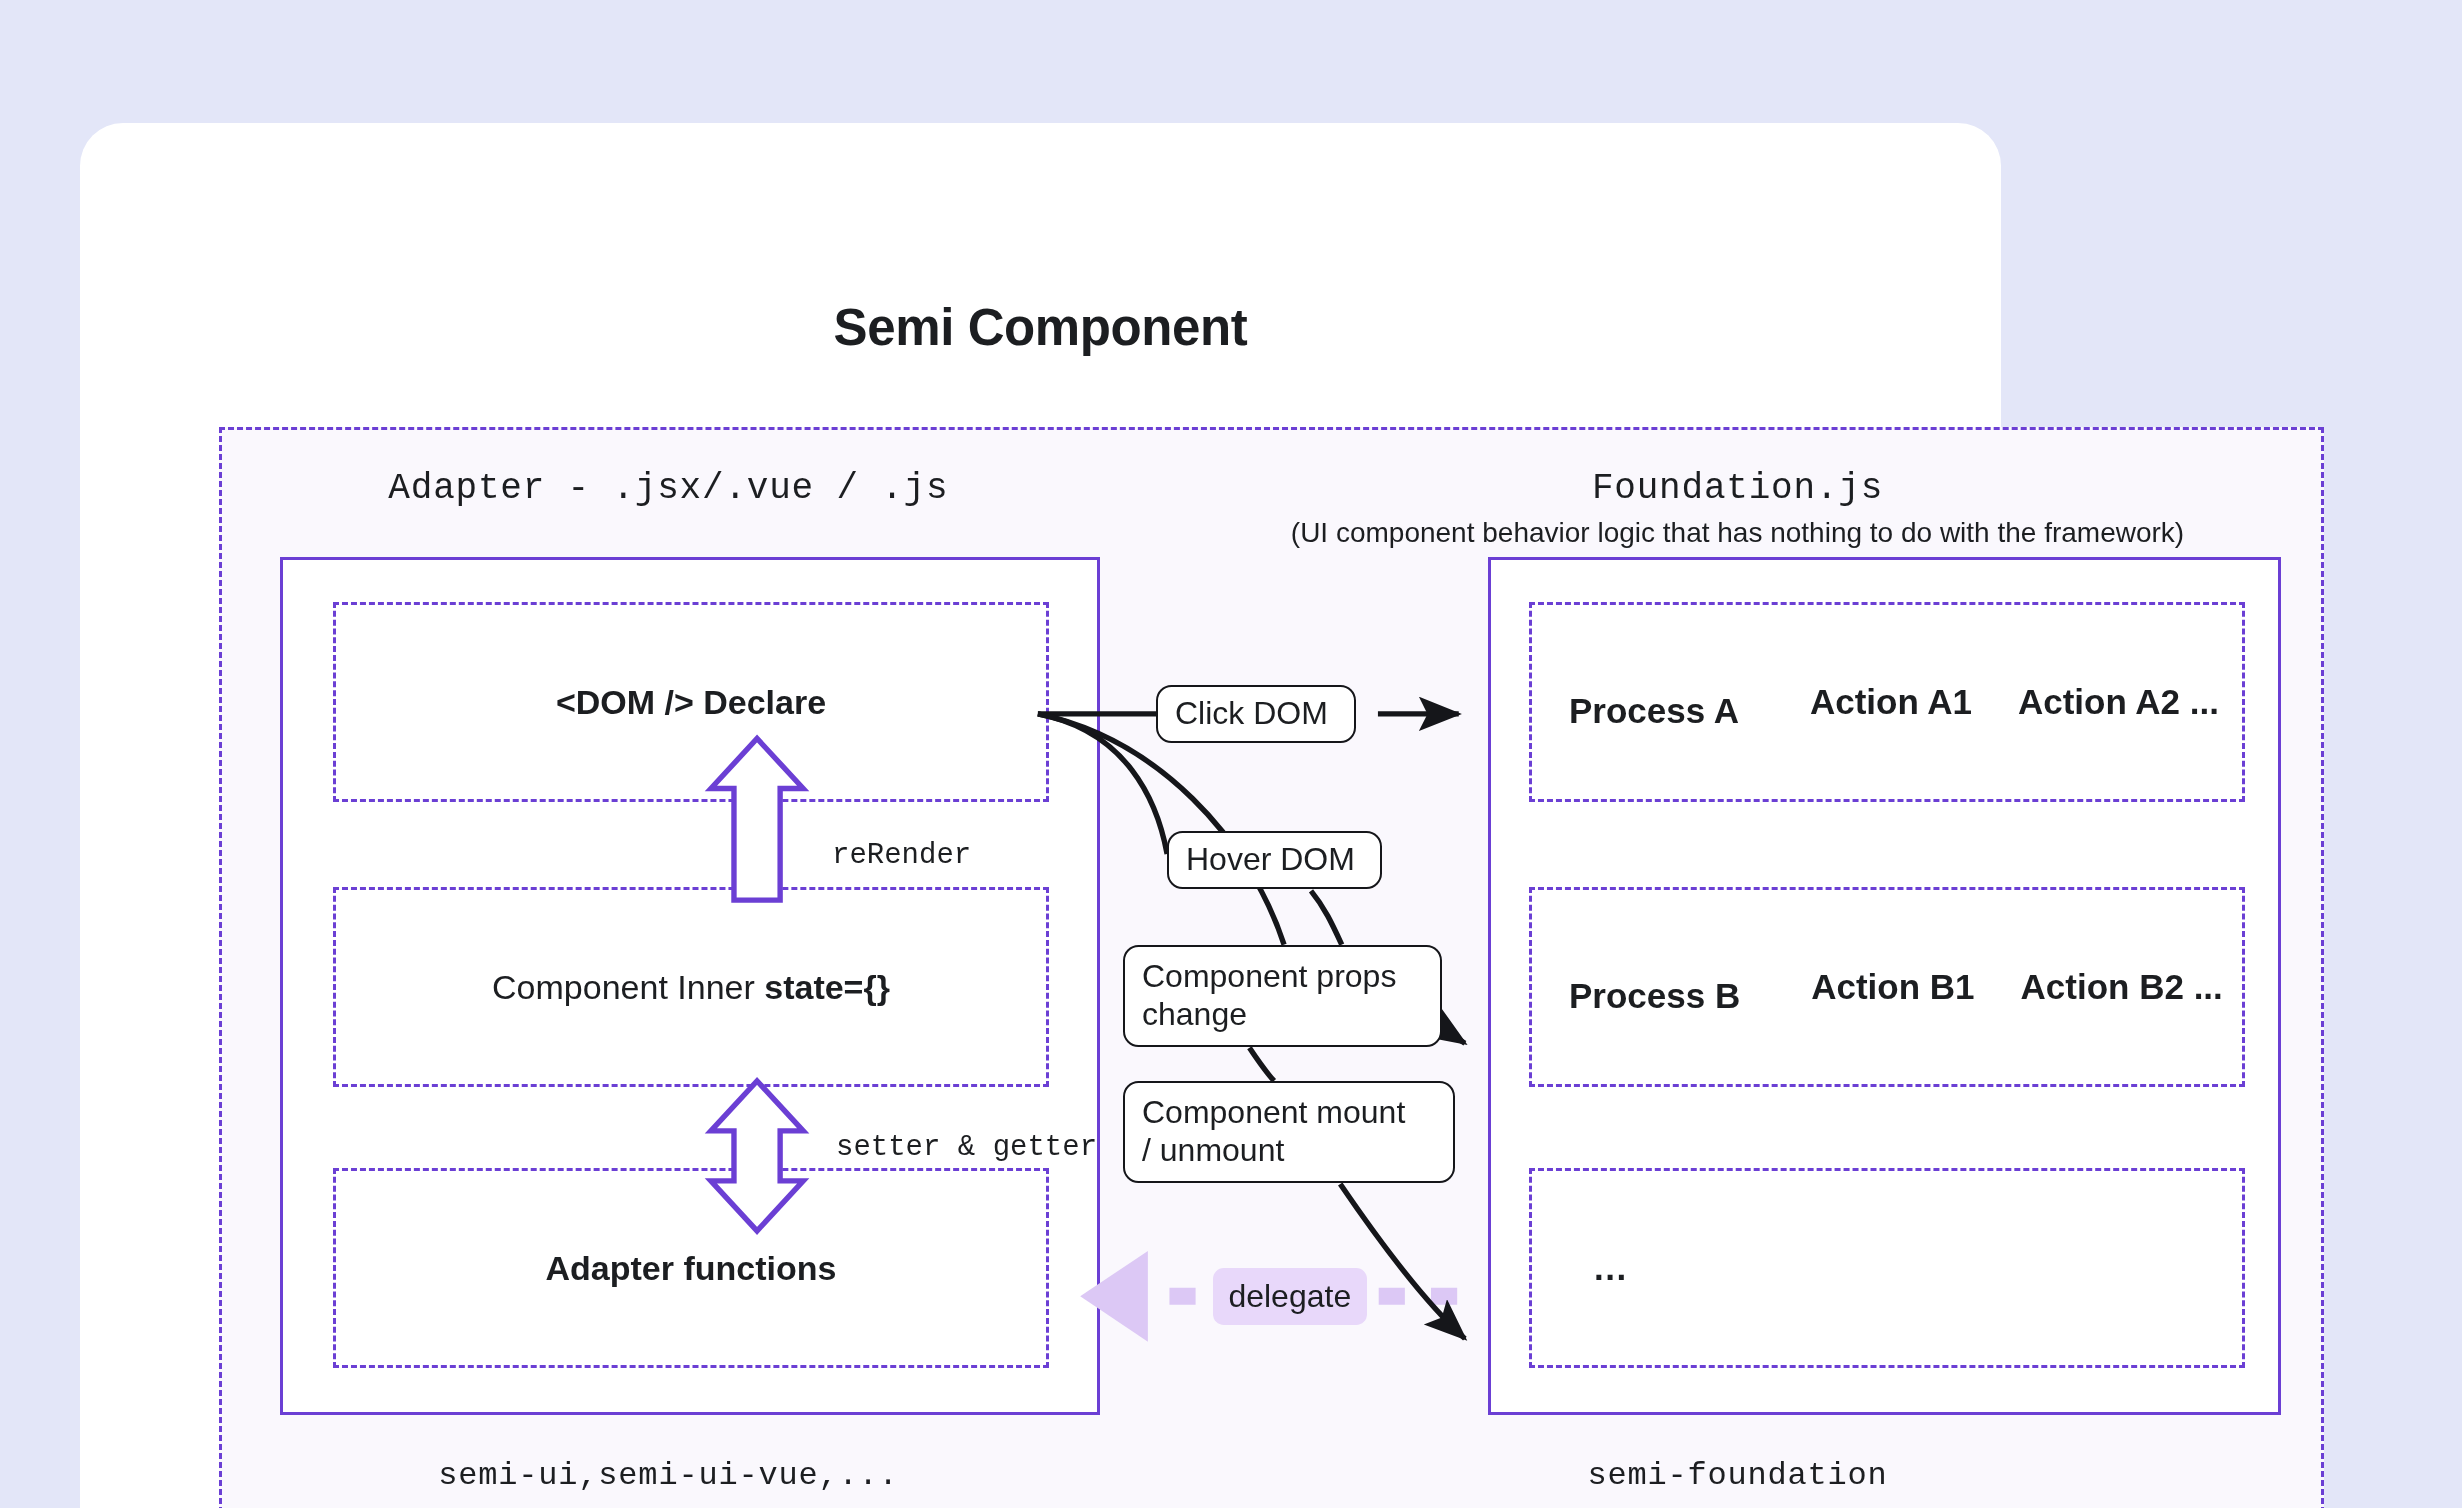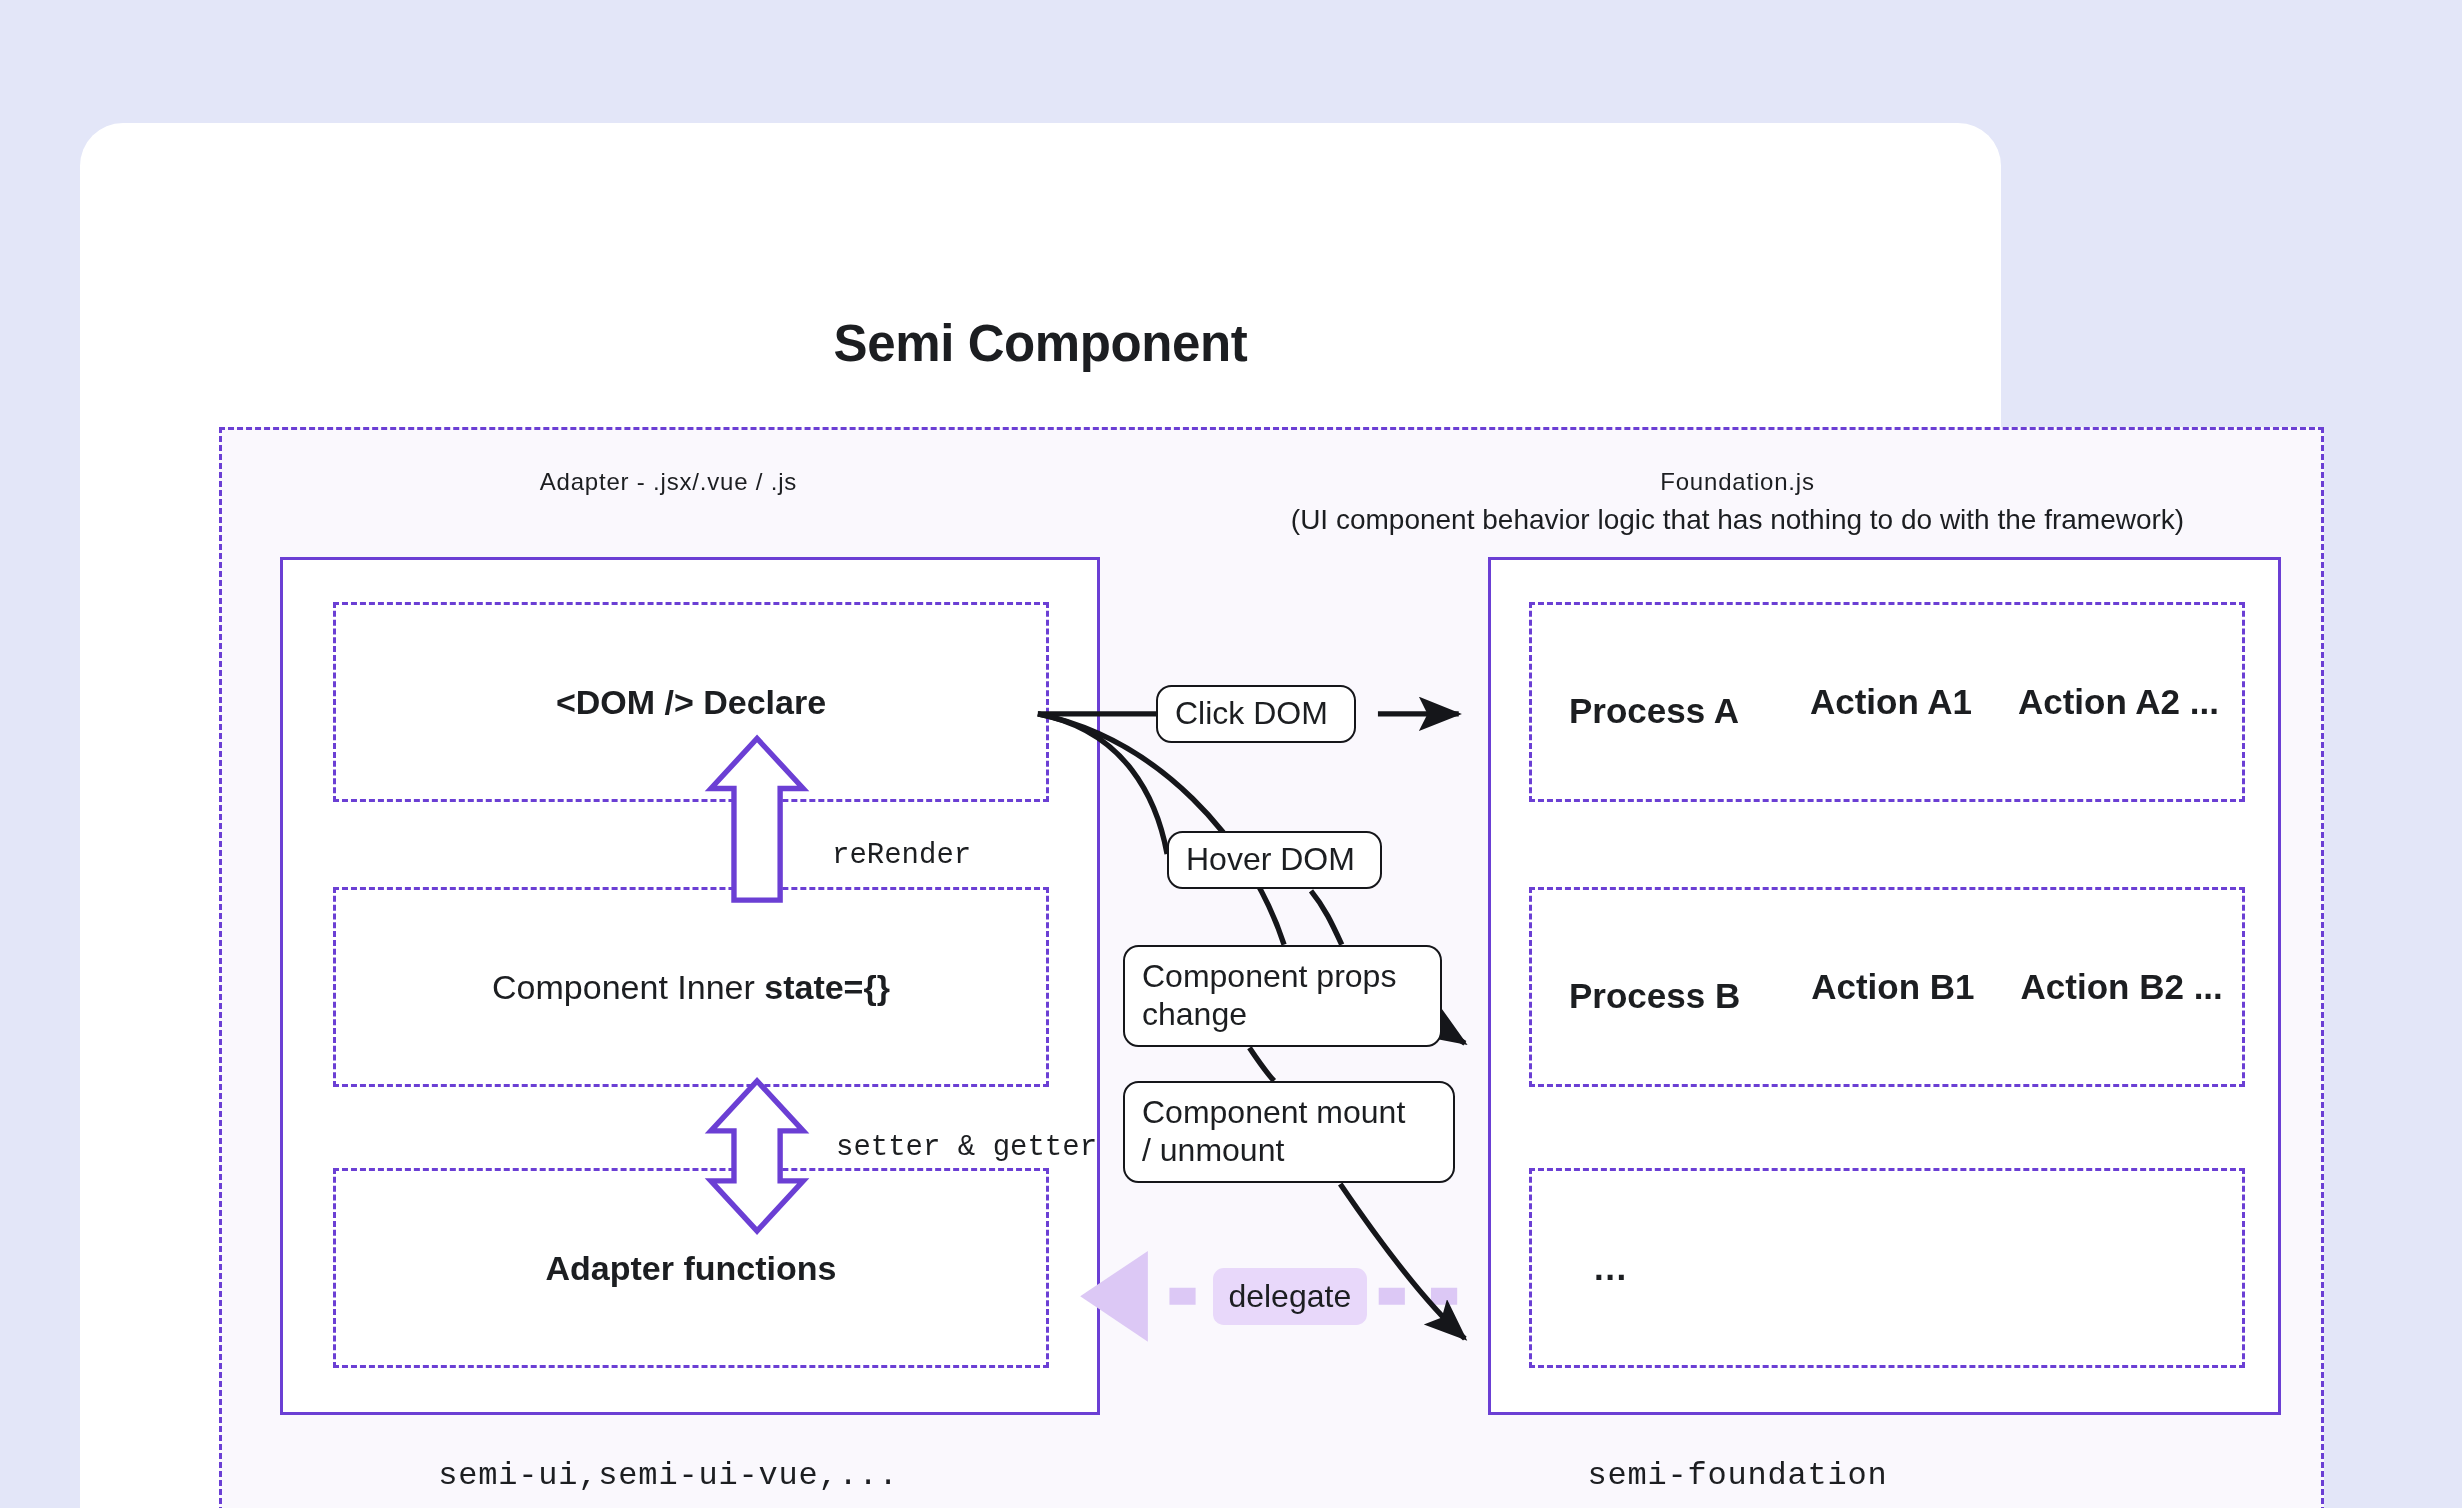--- a/index.html
+++ b/index.html
@@ -33,43 +33,42 @@
   .page-title {
     position: absolute;
     left: 0;
     top: 175px;
     width: 1921px;
     text-align: center;
     font-size: 51px;
     font-weight: bold;
     color: #1c1e21;
     letter-spacing: -0.4px;
-    margin-top: 16px;
   }
 
   
   .outer-dashed {
     position: absolute;
     left: 139px;
     top: 304px;
     width: 2105px;
     height: 1158px;
     background: #faf8fd;
     border: 3.8px dashed #6b3fd4;
   }
 
   
   .sec-head {
     position: absolute;
     text-align: center;
     color: #1c1e21;
   }
   .sec-head .mono {
-    font-family: Liberation Sans, sans-serif;
-    font-size: 24px;
+    font-family: Liberation Mono, monospace;
+    font-size: 36px;
     letter-spacing: 0.8px;
     white-space: nowrap;
   }
   .sec-head .sub {
     font-size: 28px;
     margin-top: 7.7px;
     white-space: nowrap;
   }
 
   #adapter-head { left: 15.4px;  top: 38px;  width: 862px; }

